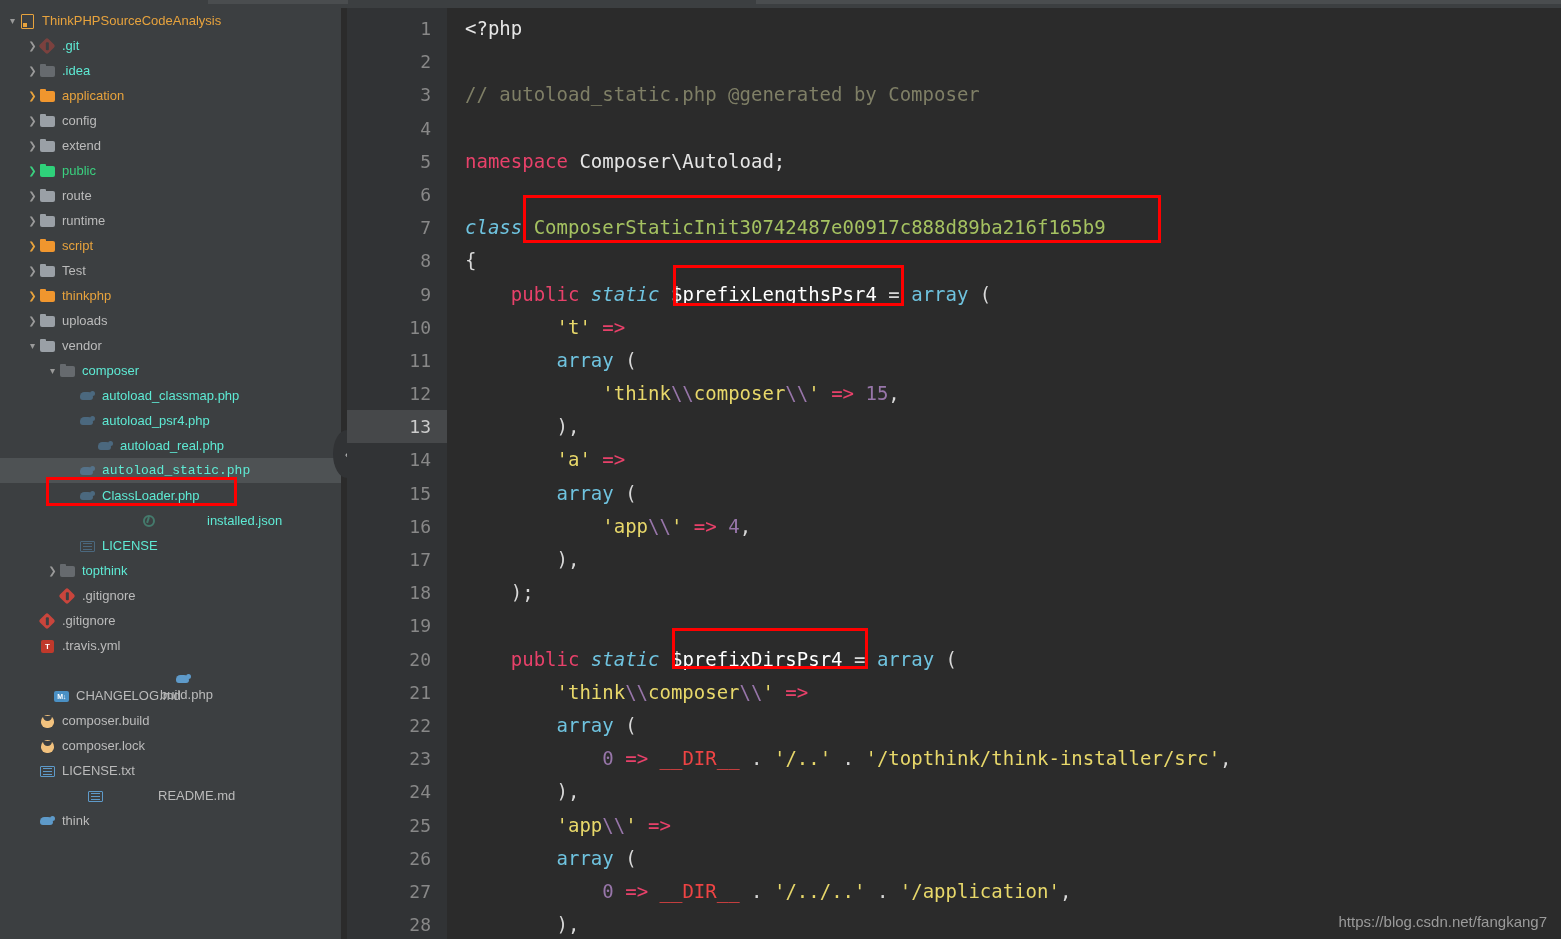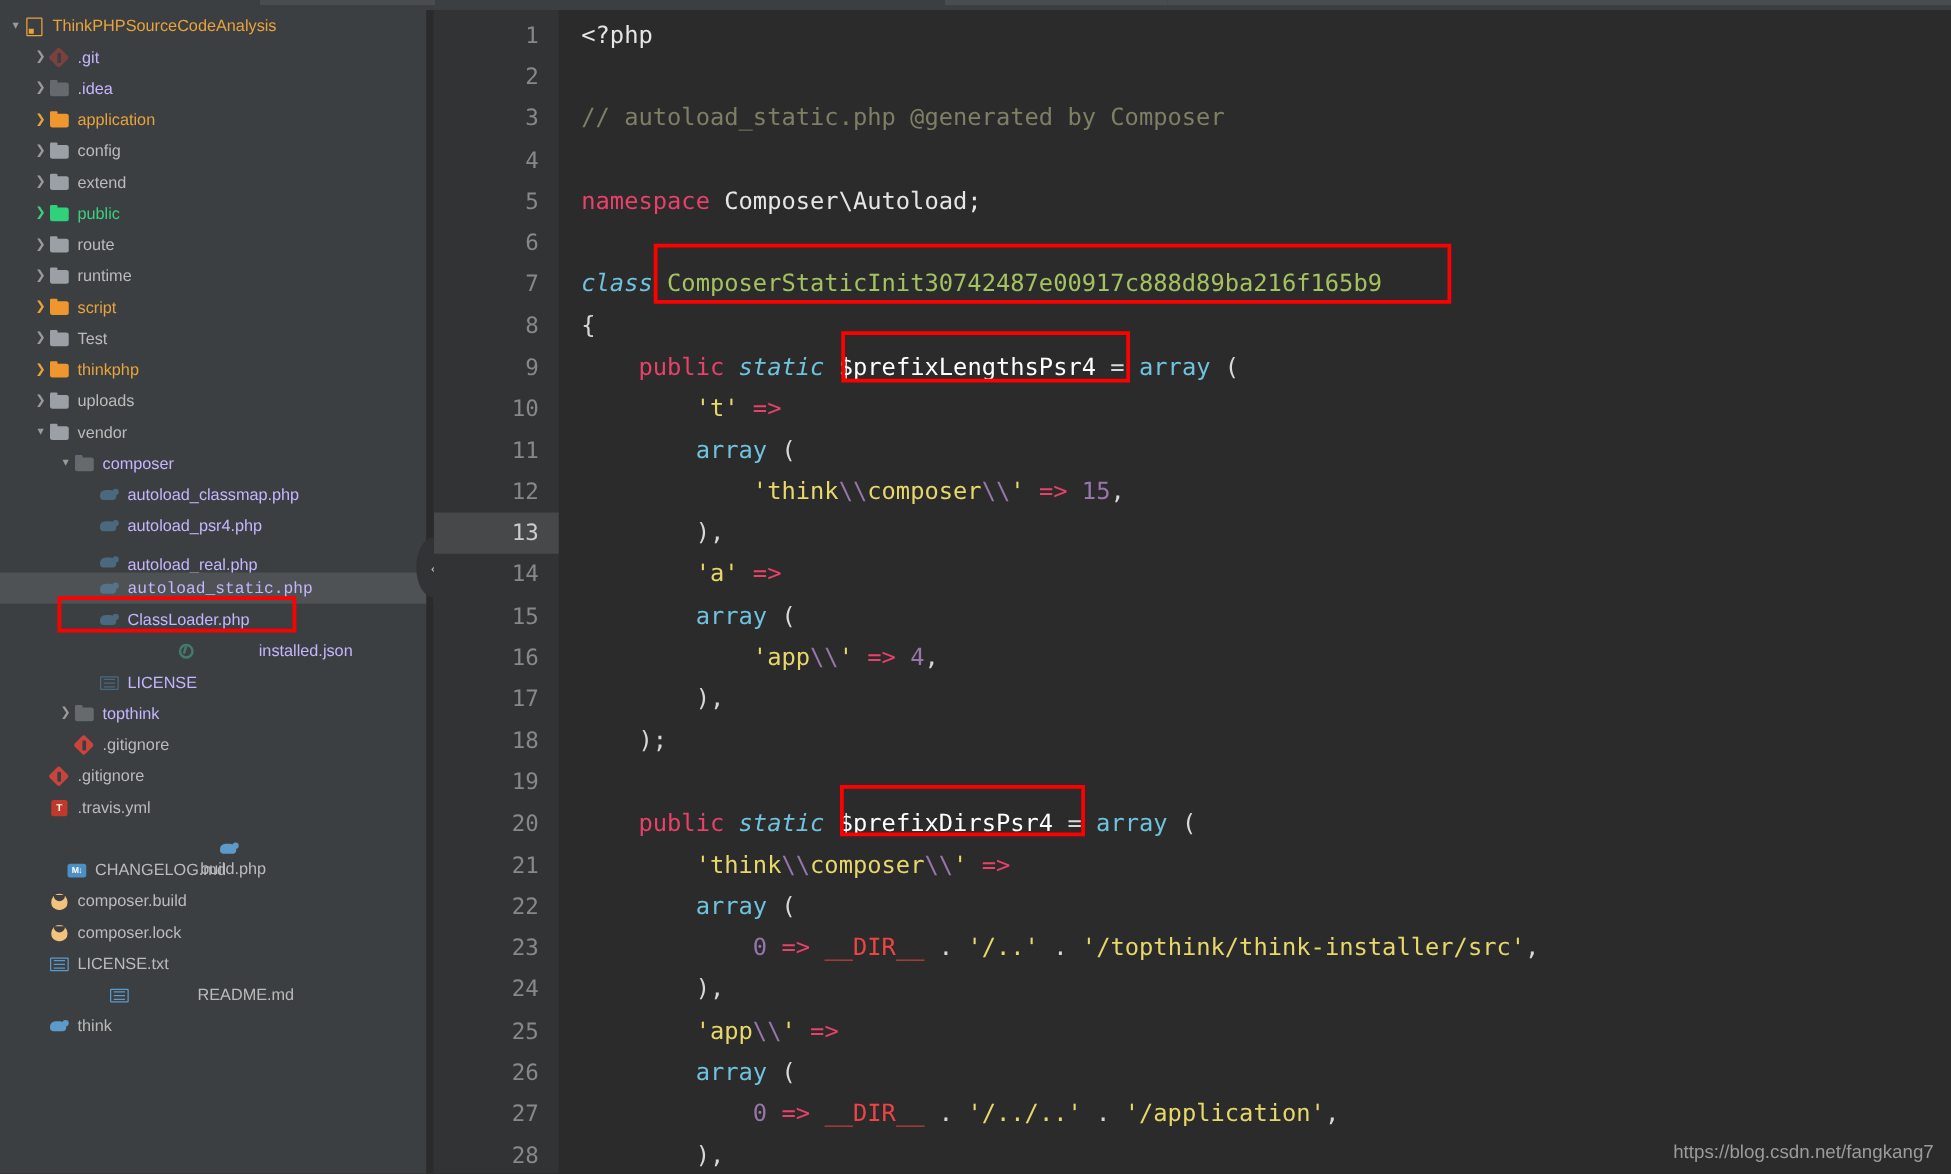--- a/index.html
+++ b/index.html
@@ -56,21 +56,21 @@
   .tree-row .arrow.orange { color: #e8a33d; }
   .tree-row .arrow.green  { color: #3ad07f; }
   .tree-row .arrow.none { visibility: hidden; }
   .tree-row .ico {
     width: 17px; height: 16px; flex: 0 0 17px;
     margin-right: 6px; position: relative;
   }
   .tree-row .lbl { line-height: 1; }
 
   
-  .dim .lbl { color: #c4b5fd; }
+  .dim .lbl { color: #5eead4; }
   .dim .ico { opacity: .45; }
   
   .orange-lbl .lbl { color: #e8a33d; }
   .green-lbl  .lbl { color: #3ad07f; }
 
   
   .ic-folder, .ic-folder-o, .ic-folder-g {
     position:absolute; left:1px; top:3px; width:15px; height:11px;
     background:#9aa0a6; border-radius:1px 2px 2px 2px;
   }
@@ -326,21 +326,21 @@
           </span>
           <span class="lbl">autoload_classmap.php</span>
         </div>
         <div class="tree-row dim" style="padding-left: 66px; text-align: right;">
           <span class="arrow none"></span>
           <span class="ico">
             <span class="ic-php"></span>
           </span>
           <span class="lbl">autoload_psr4.php</span>
         </div>
-        <div class="tree-row dim" style="padding-left: 66px; align-items: flex-end;">
+        <div class="tree-row dim" style="padding-left: 84px;">
           <span class="arrow none"></span>
           <span class="ico">
             <span class="ic-php"></span>
           </span>
           <span class="lbl">autoload_real.php</span>
         </div>
         <div class="tree-row dim selected" style="padding-left: 66px; font-family: Liberation Mono, monospace;">
           <span class="arrow none"></span>
           <span class="ico">
             <span class="ic-php"></span>

